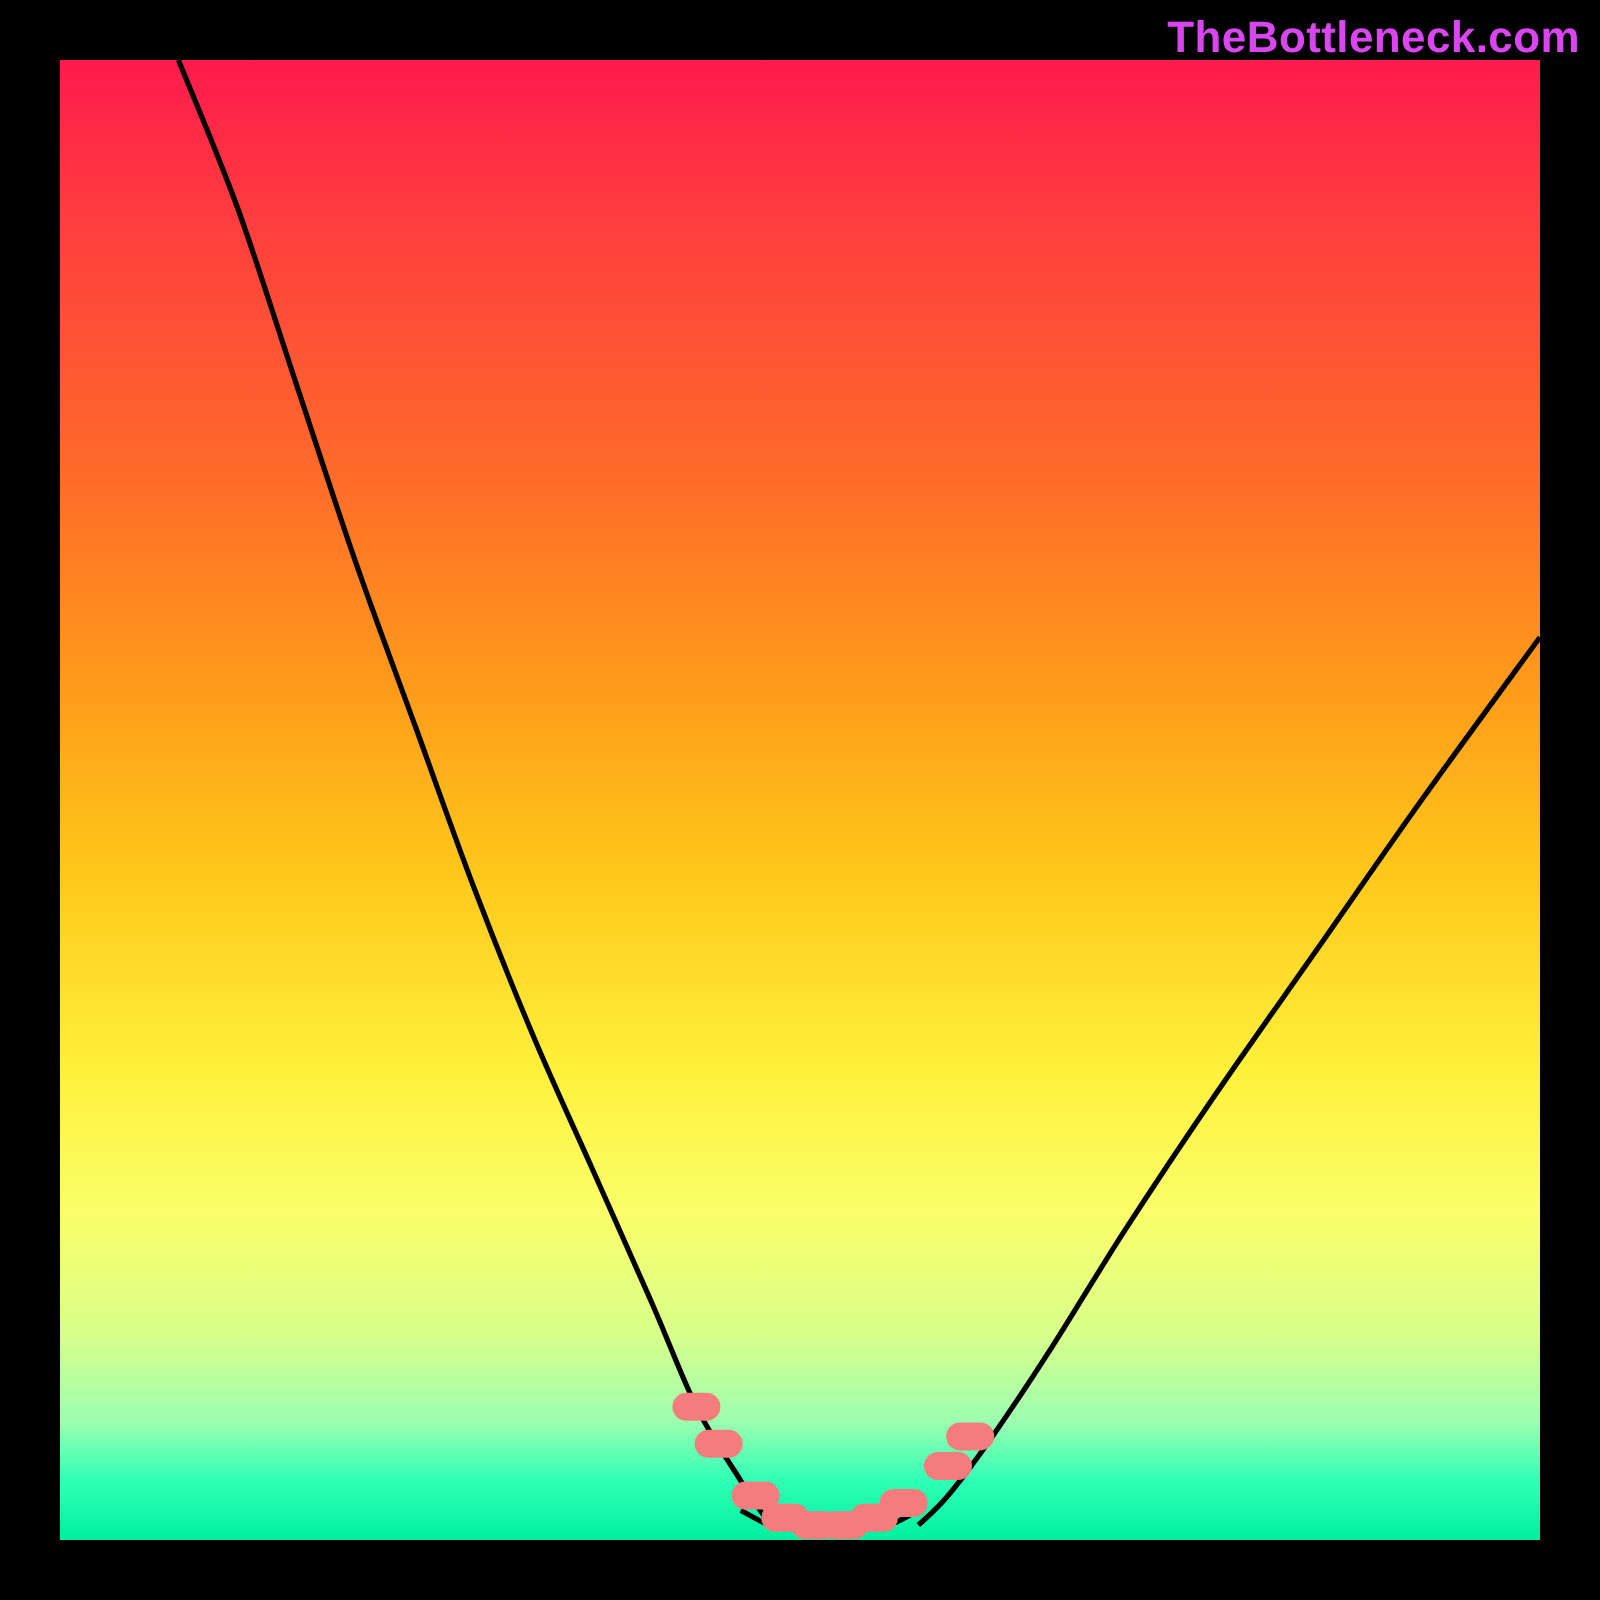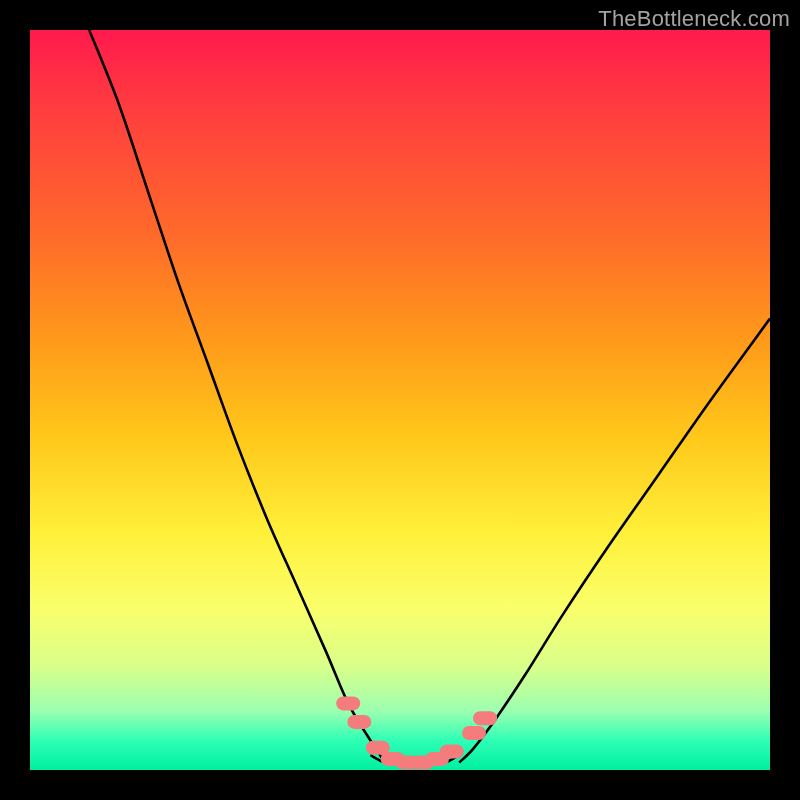--- a/index.html
+++ b/index.html
@@ -41,23 +41,23 @@
     position: absolute;
     left: 0; top: 0;
     width: 740px;
     height: 740px;
     display: block;
   }
   .attribution {
     position: absolute;
     top: 6px;
     right: 10px;
-    color: #a3a3a3;
+    color: #d946ef;
     font-size: 22px;
-    font-weight: 400;
+    font-weight: 700;
     letter-spacing: 0.2px;
     user-select: none;
   }
 </style>
 </head>
 <body>
 
 <div class="frame">
   <div class="plot">
     <svg viewBox="0 0 740 740" preserveAspectRatio="none">

